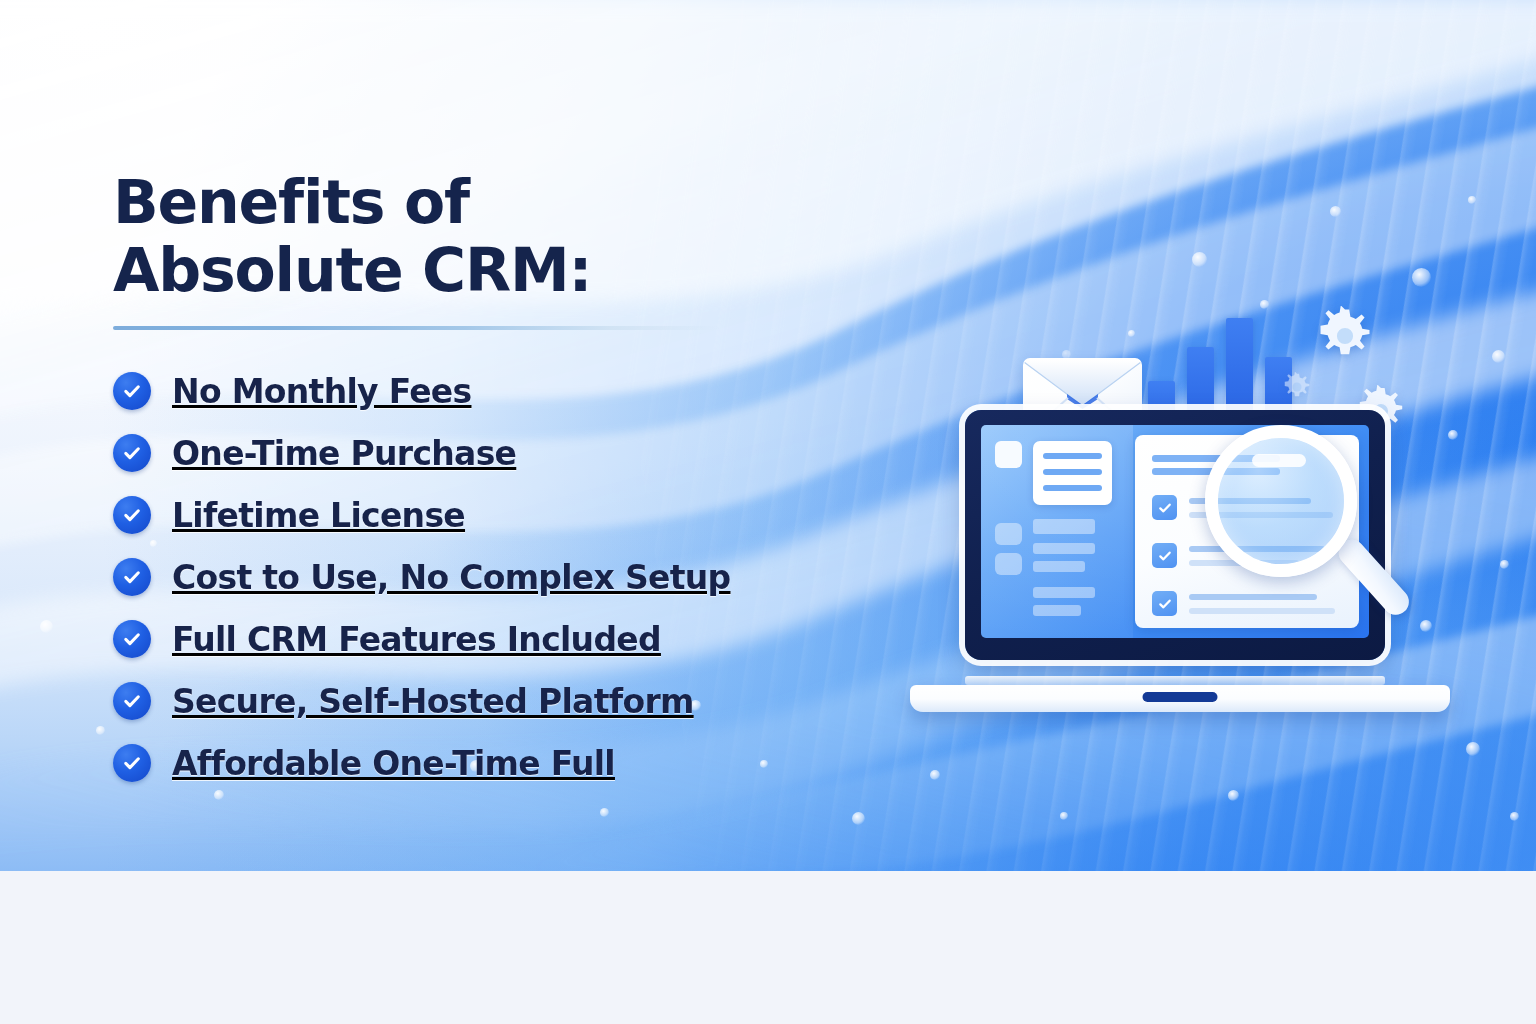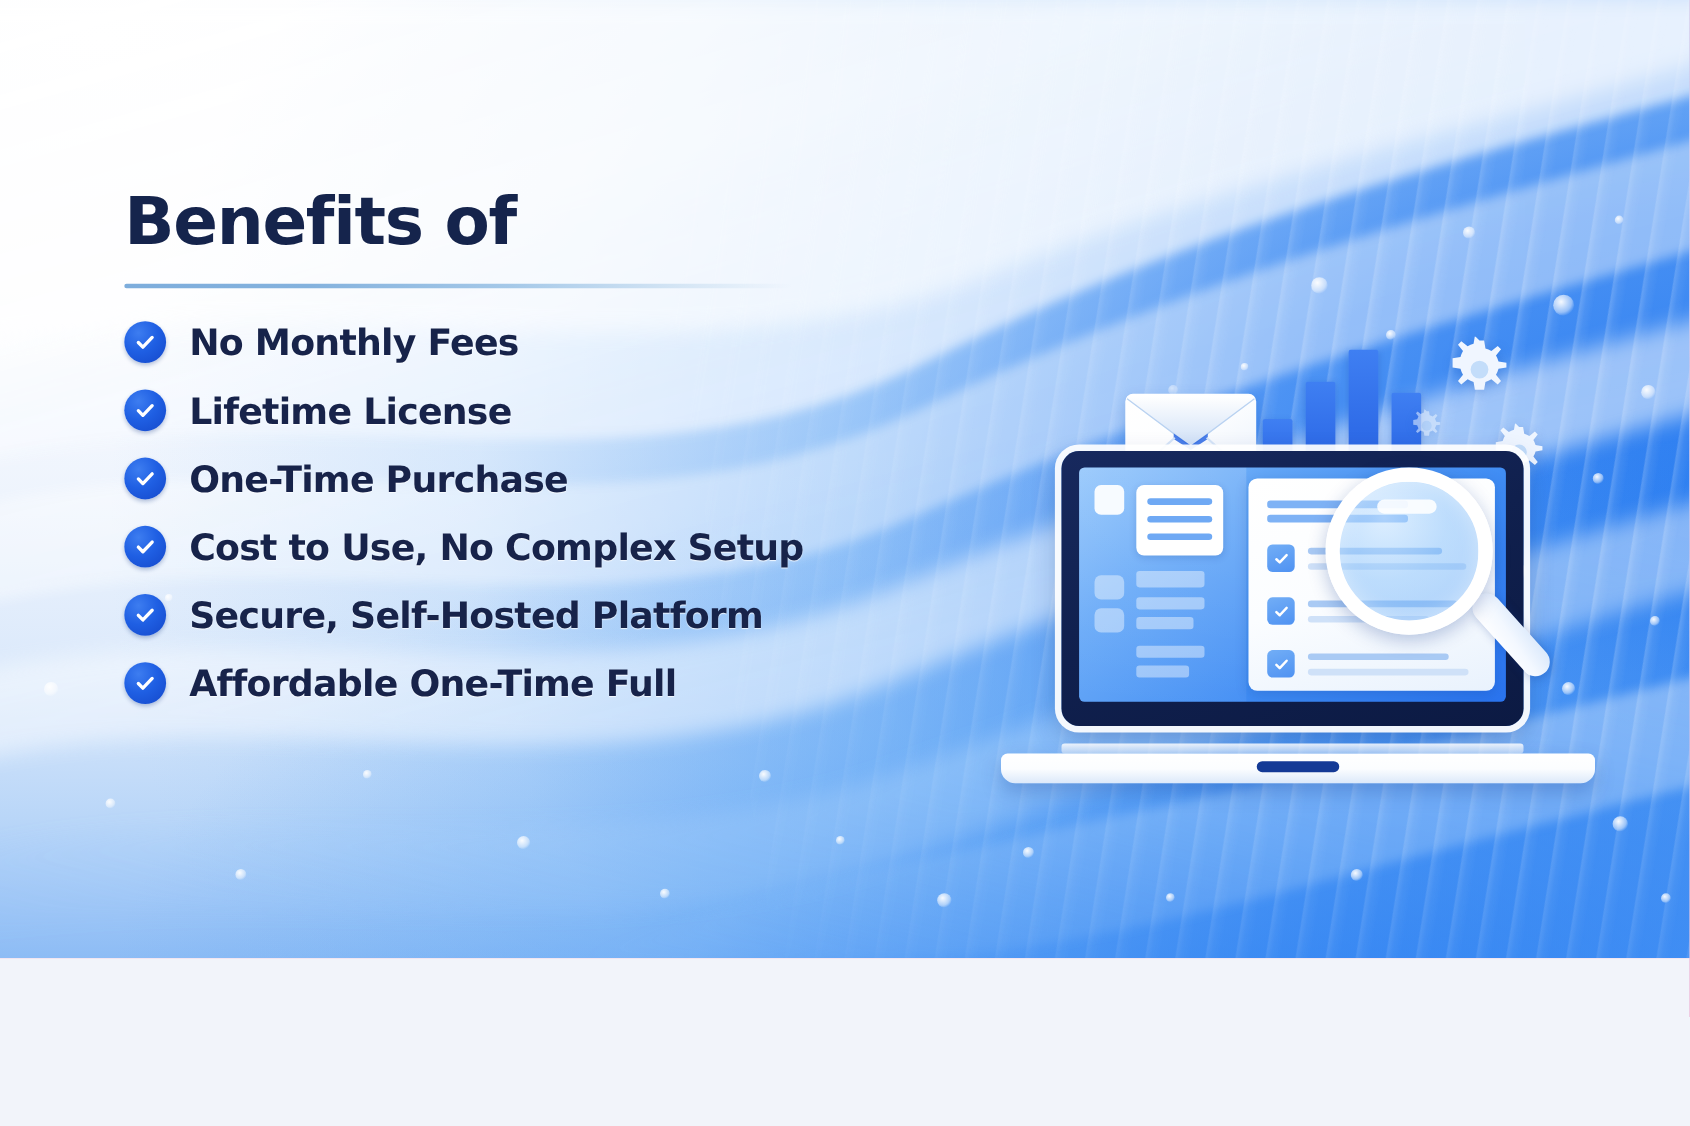--- a/index.html
+++ b/index.html
@@ -106,21 +106,23 @@
     background: linear-gradient(90deg, #6fa4d8 0%, #77aada 28%, #9cc3e6 58%, #cfe2f3 82%, rgba(230,240,250,0) 100%);
     opacity: .9;
   }
 
   ul.benefits {
     list-style: none;
     margin-top: 30px;
   }
   ul.benefits li {
     display: flex;
+    align-items: center;
     height: 62px;
+    text-decoration: underline;
   }
   .check {
     flex: 0 0 auto;
     width: 38px; height: 38px;
     border-radius: 50%;
     background: radial-gradient(circle at 34% 28%, #3d7df0 0%, #1f5fe3 46%, #1447c9 100%);
     box-shadow: 0 2px 4px rgba(18,52,130,.30);
     display: flex; align-items: center; justify-content: center;
     margin-right: 21px;
   }
@@ -391,20 +393,21 @@
       <span class="dot" style="left:96px;top:726px;width:9px;height:9px;"></span>
       <span class="dot" style="left:40px;top:620px;width:13px;height:13px;"></span>
       <span class="dot" style="left:150px;top:540px;width:7px;height:7px;"></span>
       <span class="dot" style="left:1062px;top:350px;width:9px;height:9px;opacity:.6;"></span>
     </div>
 
     <div id="content">
 
       <h1 class="headline">
         <span>Benefits of</span>
+        <span class="l2">Absolute CRM:</span>
       </h1>
 
       <div class="rule"></div>
 
       <ul class="benefits">
 
         <li>
           <span class="check">
             <svg width="22" height="22" viewBox="0 0 24 24" aria-hidden="true">
               <path d="M5.2 12.4 L9.7 17 L18.9 7.4" fill="none" stroke="#ffffff" stroke-width="3.3" stroke-linecap="round" stroke-linejoin="round"></path>
@@ -412,41 +415,49 @@
           </span>
           <span class="benefit-label">No Monthly Fees</span>
         </li>
 
         <li>
           <span class="check">
             <svg width="22" height="22" viewBox="0 0 24 24" aria-hidden="true">
               <path d="M5.2 12.4 L9.7 17 L18.9 7.4" fill="none" stroke="#ffffff" stroke-width="3.3" stroke-linecap="round" stroke-linejoin="round"></path>
             </svg>
           </span>
-          <span class="benefit-label">Lifetime License</span>
+          <span class="benefit-label">One-Time Purchase</span>
         </li>
 
         <li>
           <span class="check">
             <svg width="22" height="22" viewBox="0 0 24 24" aria-hidden="true">
               <path d="M5.2 12.4 L9.7 17 L18.9 7.4" fill="none" stroke="#ffffff" stroke-width="3.3" stroke-linecap="round" stroke-linejoin="round"></path>
             </svg>
           </span>
-          <span class="benefit-label">One-Time Purchase</span>
+          <span class="benefit-label">Lifetime License</span>
         </li>
 
         <li>
           <span class="check">
             <svg width="22" height="22" viewBox="0 0 24 24" aria-hidden="true">
               <path d="M5.2 12.4 L9.7 17 L18.9 7.4" fill="none" stroke="#ffffff" stroke-width="3.3" stroke-linecap="round" stroke-linejoin="round"></path>
             </svg>
           </span>
           <span class="benefit-label">Cost to Use, No Complex Setup</span>
         </li>
 
+        <li>
+          <span class="check">
+            <svg width="22" height="22" viewBox="0 0 24 24" aria-hidden="true">
+              <path d="M5.2 12.4 L9.7 17 L18.9 7.4" fill="none" stroke="#ffffff" stroke-width="3.3" stroke-linecap="round" stroke-linejoin="round"></path>
+            </svg>
+          </span>
+          <span class="benefit-label">Full CRM Features Included</span>
+        </li>
 
         <li>
           <span class="check">
             <svg width="22" height="22" viewBox="0 0 24 24" aria-hidden="true">
               <path d="M5.2 12.4 L9.7 17 L18.9 7.4" fill="none" stroke="#ffffff" stroke-width="3.3" stroke-linecap="round" stroke-linejoin="round"></path>
             </svg>
           </span>
           <span class="benefit-label">Secure, Self-Hosted Platform</span>
         </li>
 

